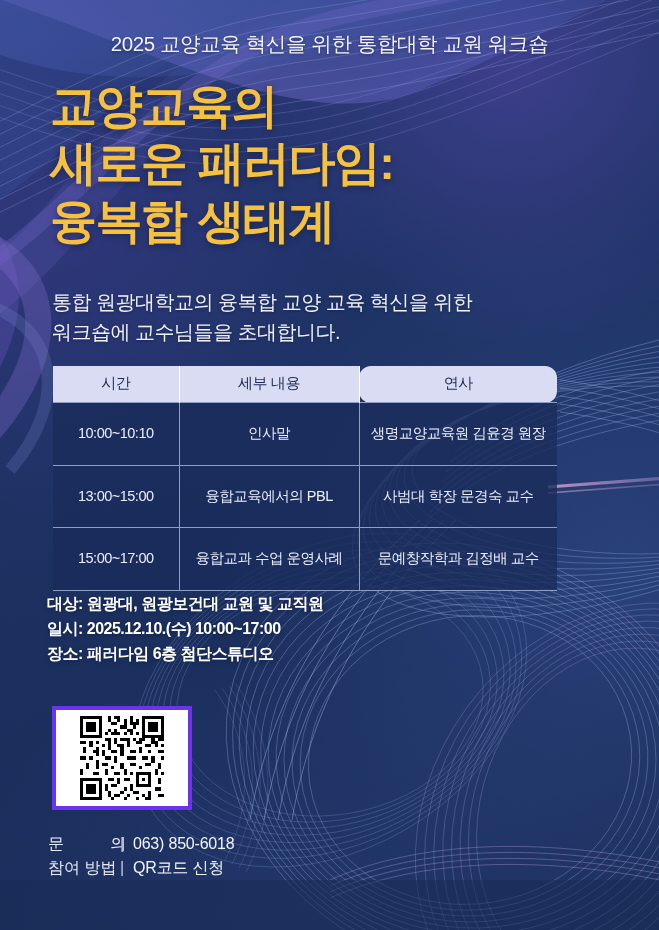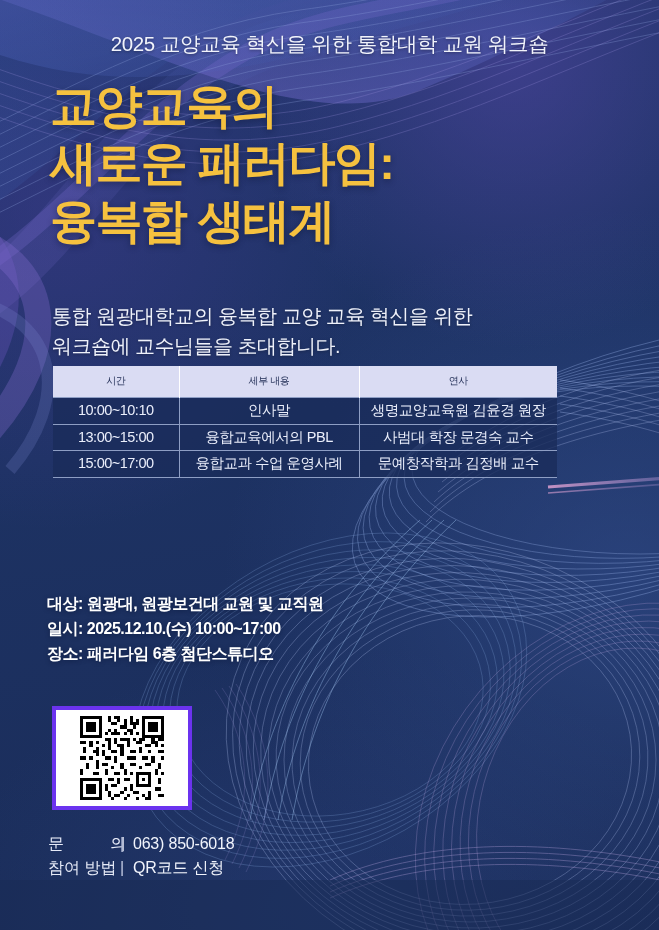--- a/index.html
+++ b/index.html
@@ -35,53 +35,53 @@
   }
   .title{
     position:absolute;left:50px;top:77px;
     font-size:47px;line-height:1.22;
     font-weight:700;letter-spacing:-1.6px;
     color:#f5c13f;
     text-shadow:0 2px 6px rgba(10,20,50,.45);
   }
   .title .ln{display:block;}
   .lead{
-    position:absolute;left:52px;top:301px;
+    position:absolute;left:52px;top:287px;
     font-size:20px;line-height:1.52;font-weight:400;
     color:#eef1fa;letter-spacing:-.5px;
     text-shadow:0 1px 3px rgba(0,0,0,.3);
   }
   .lead .ln{display:block;}
   
   .table-wrap{
     position:absolute;left:53px;top:366px;width:504px;
   }
   table.schedule{
     border-collapse:collapse;width:100%;
     table-layout:fixed;
   }
   table.schedule col.c1{width:126px;}
   table.schedule col.c2{width:180px;}
   table.schedule col.c3{width:198px;}
   table.schedule th{
     background:#dadcf3;
     color:#1d2a52;
-    font-size:10px;font-weight:400;
+    font-size:15px;font-weight:400;
     padding:8px 14px 9px;
     letter-spacing:-.4px;
     border-right:1px solid #ffffff;
     text-align:center;
   }
-  table.schedule th:last-child{border-right:none;}
+  table.schedule th:last-child{border-right:none;border-radius:12px;}
   table.schedule td{
     color:#eaeefb;
     font-size:14.5px;font-weight:400;
     letter-spacing:-.5px;
     text-align:center;
-    padding:3px 3px;
+    padding:21px 3px;
     border-top:1px solid #8e9ec4;
     border-right:1px solid #8e9ec4;
     line-height:1.35;
     background:rgba(26,44,90,.78);
   }
   table.schedule td:last-child{border-right:none;}
   table.schedule tr:last-child td{border-bottom:1px solid #8e9ec4;}
   .td2l span{display:block;}
   
   .info{

